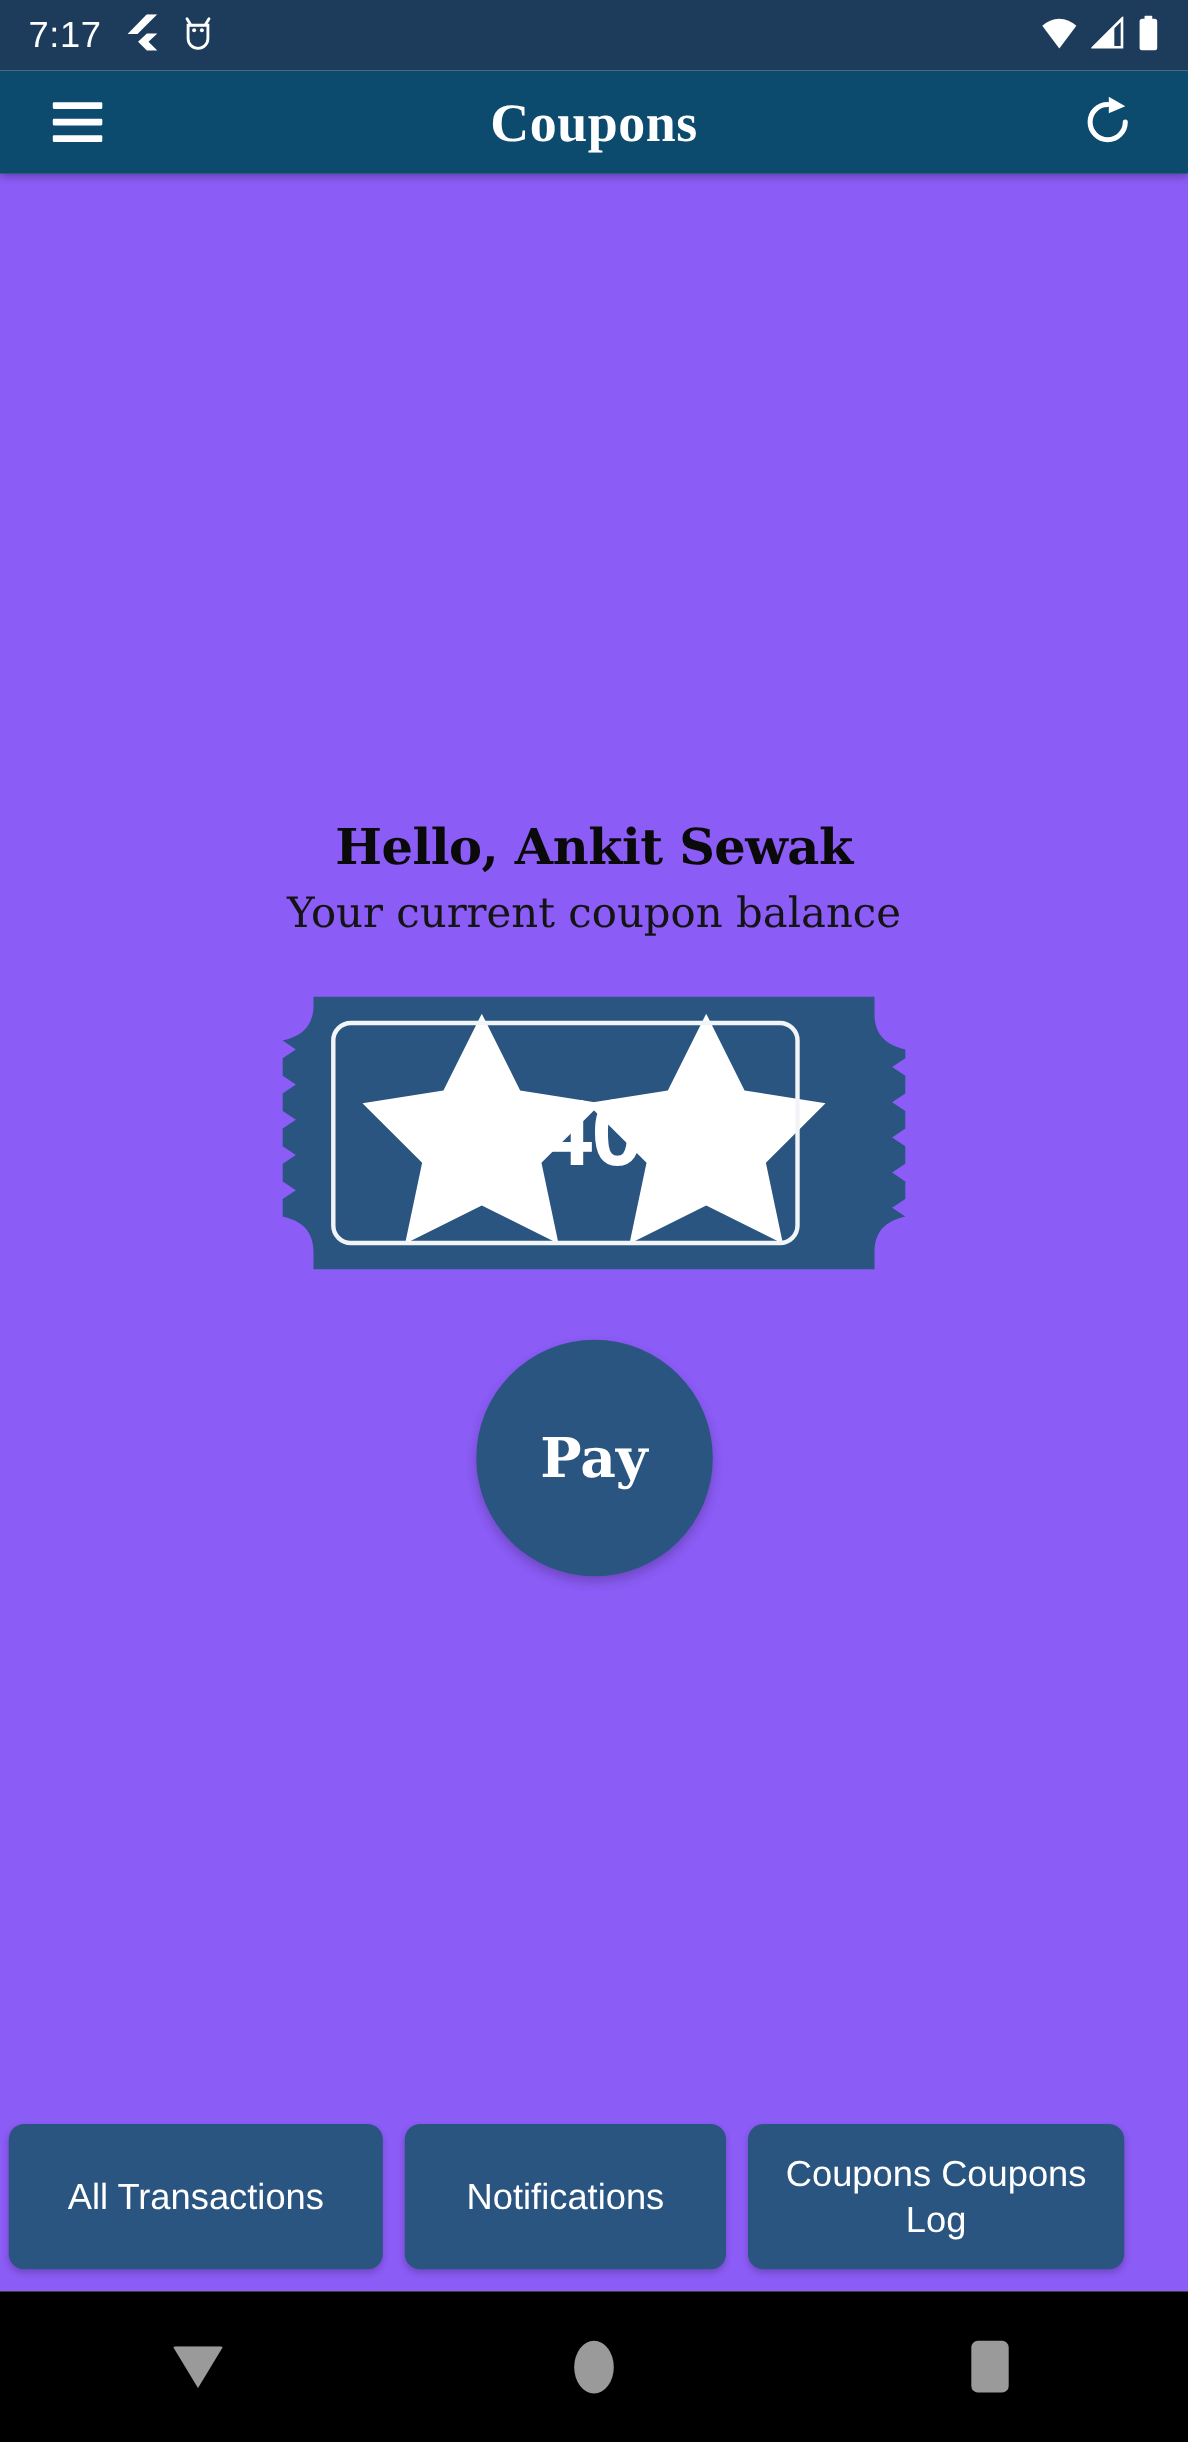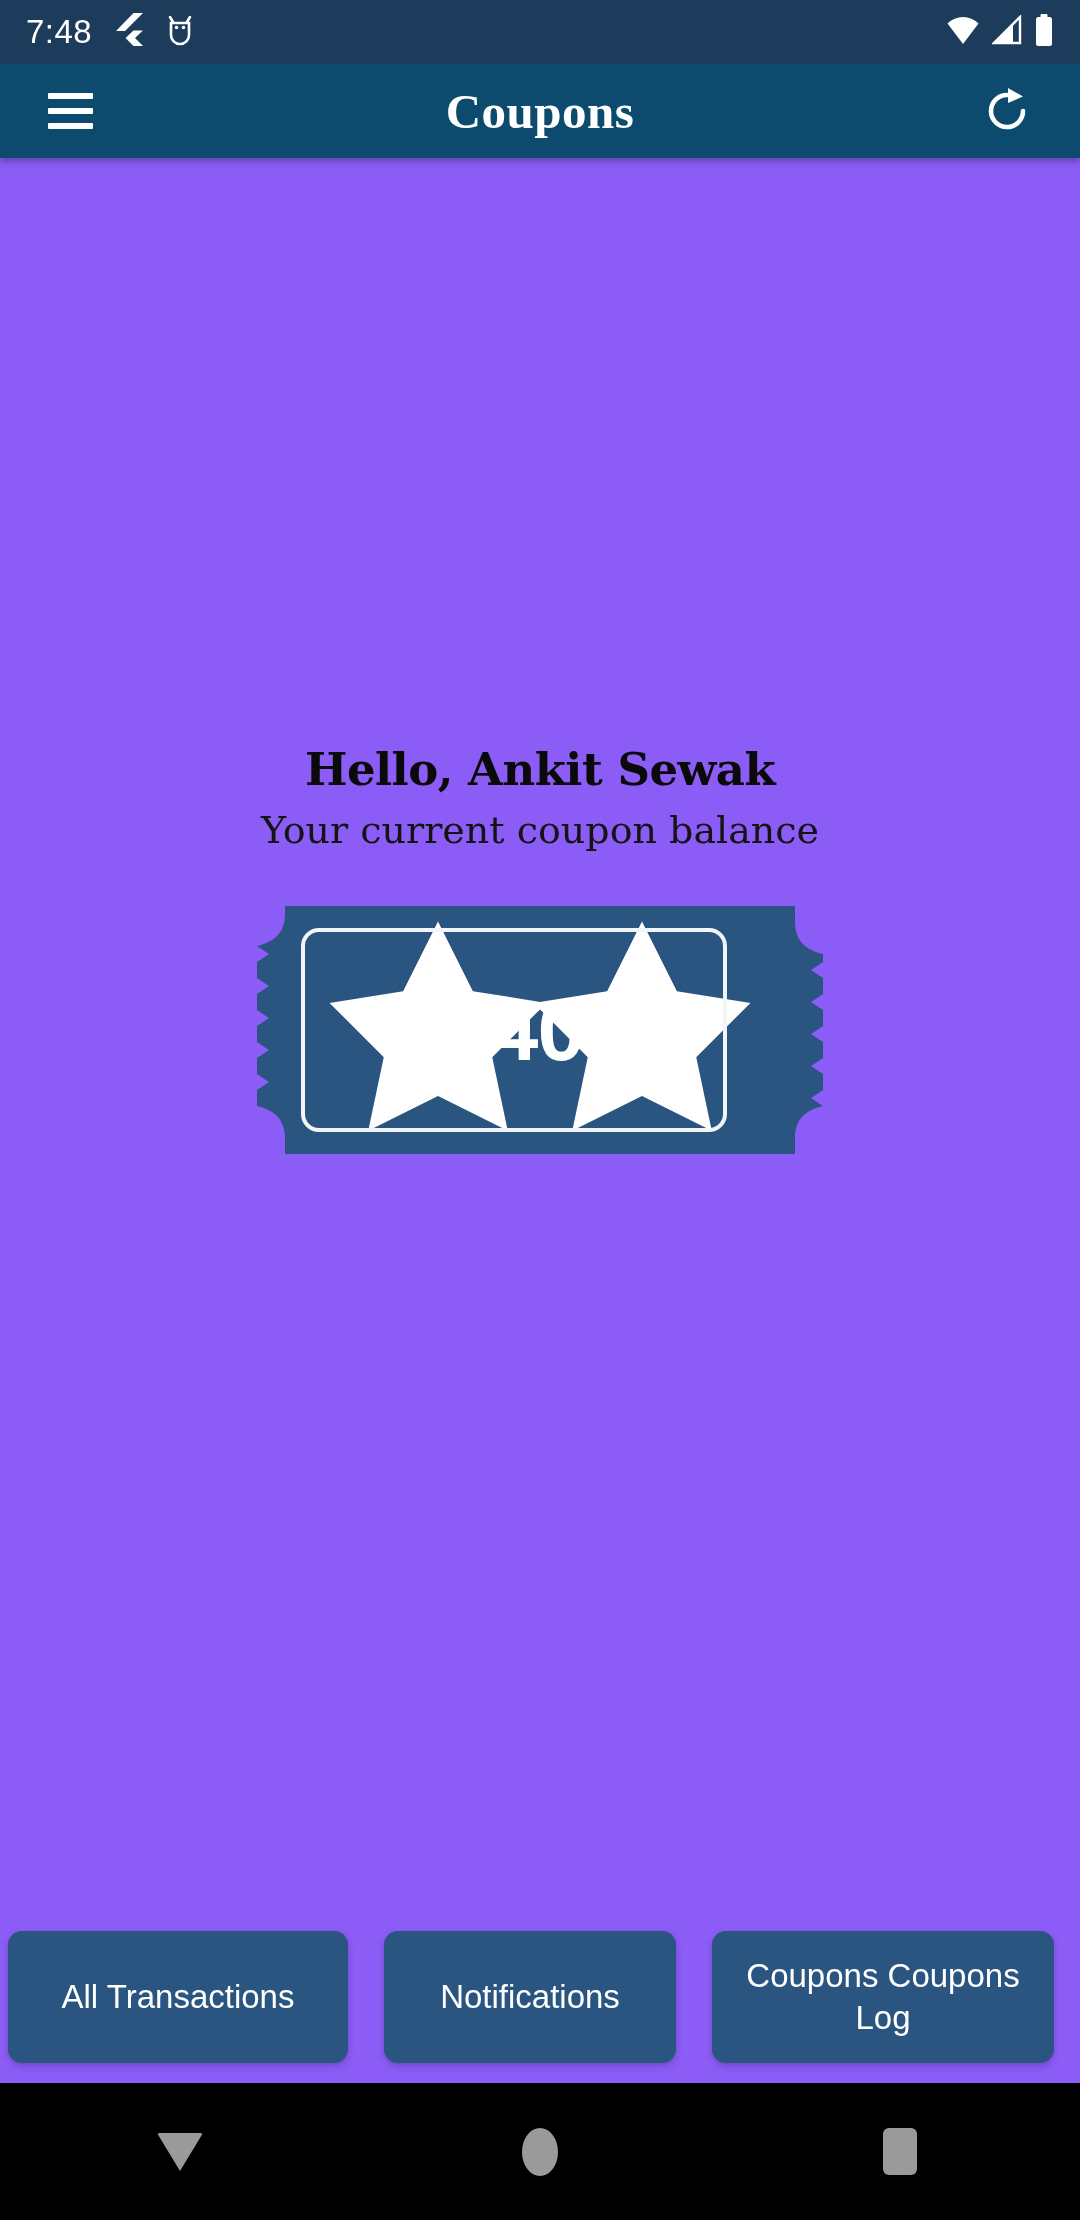--- a/index.html
+++ b/index.html
@@ -135,21 +135,21 @@
     color:#fff; font-size:50px; font-weight:bold;
     font-family:"DejaVu Serif", serif;
   }
 
   
   .bottom-bar{
     position:absolute; bottom:20px; left:0;
     width:1080px; height:132px;
     display:flex; align-items:stretch;
     padding:0 8px;
-    gap:36px;
+    gap:20px;
   }
   .nav-card{
     background:#2a5580;
     border-radius:14px;
     display:flex; align-items:center; justify-content:center;
     text-align:center;
     color:#fff;
     font-family:"Liberation Sans", sans-serif;
     font-size:33px;
     line-height:1.28;
@@ -192,21 +192,21 @@
     border-radius:6px;
   }
 </style>
 </head>
 <body>
 
 <div id="screen">
 
   <div class="status-bar">
     <div class="status-left">
-      <span class="status-time">7:48</span>
+      <span class="status-time">7:17</span>
       <span class="si">
         <svg width="30" height="34" viewBox="0 0 30 34">
           <path d="M19.5 0 L29 0 L11 18 L2 18 Z" fill="#ffffff"></path>
           <path d="M19.5 17.5 L29 17.5 L21 25 L29 33 L19.5 33 L11.5 25 Z" fill="#ffffff"></path>
         </svg>
       </span>
       <span class="si">
         <svg width="28" height="32" viewBox="0 0 28 32">
           <path d="M5 9 h18 v12 a9 9 0 0 1 -18 0 Z" fill="none" stroke="#ffffff" stroke-width="2.6"></path>
           <path d="M7 8 L4 3 M21 8 L24 3" stroke="#ffffff" stroke-width="2.6" stroke-linecap="round"></path>
@@ -289,20 +289,25 @@
         </svg>
         <svg class="star star-right" viewBox="0 0 32 32">
           <path fill="#ffffff" d="M16 2 L20.5 11 L30 12.5 L23 19.5 L25 29 L16 24.5 L7 29 L9 19.5 L2 12.5 L11.5 11 Z"></path>
         </svg>
         <div class="ticket-inner">
           <span class="ticket-value">240</span>
         </div>
       </div>
     </div>
 
+    <div class="pay-wrap">
+      <div class="pay-btn">
+        <span class="pay-label">Pay</span>
+      </div>
+    </div>
 
     <div class="bottom-bar">
       <div class="nav-card c1">All Transactions</div>
       <div class="nav-card c2">Notifications</div>
       <div class="nav-card c3">Coupons Coupons Log</div>
     </div>
 
   </div>
 
   <div class="sys-nav">

